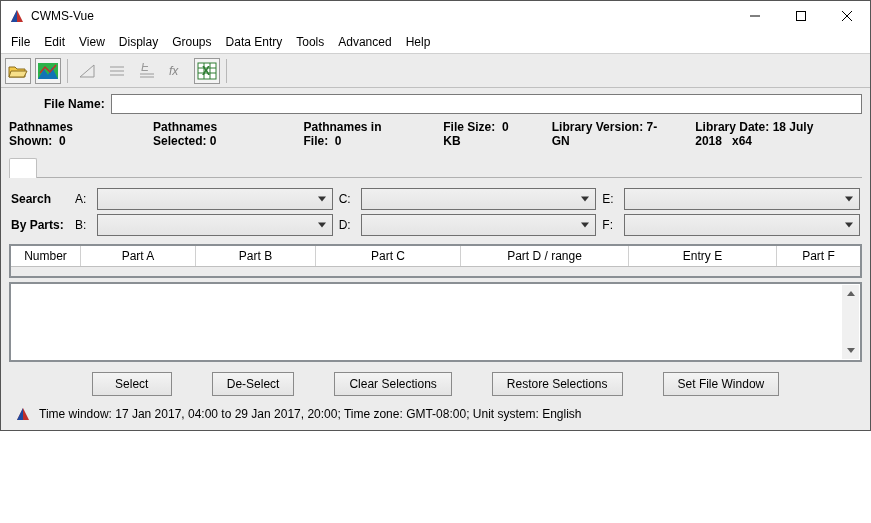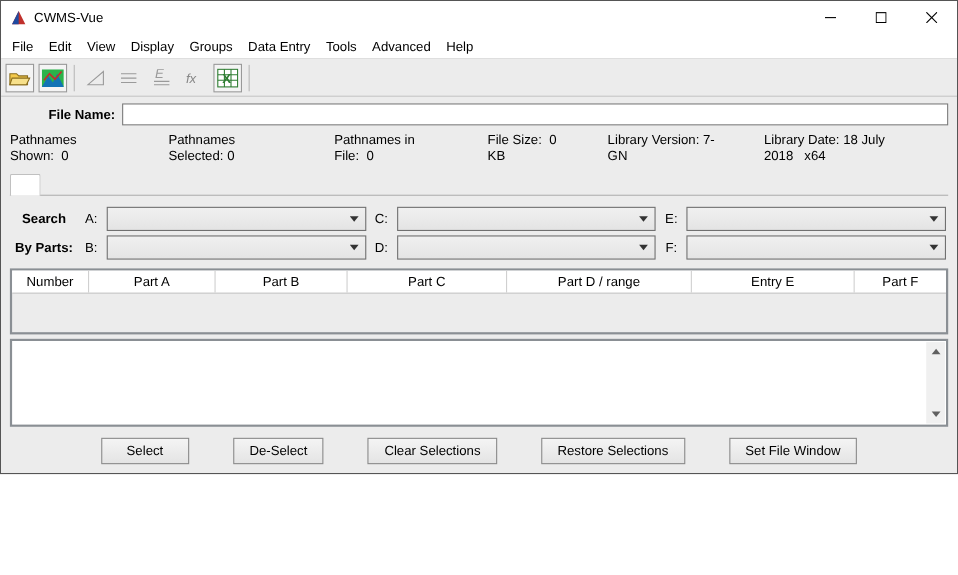--- a/index.html
+++ b/index.html
@@ -13,24 +13,24 @@
   .menubar { display:flex; gap:2px; padding: 2px 4px; border-bottom:1px solid #d0d0d0; background:#fff;}
   .menu-item { padding: 2px 6px; }
   .toolbar { display:flex; align-items:center; padding:2px 4px; background:#ececec; border-bottom:1px solid #c0c0c0; gap:4px; height:34px;}
   .tool-btn { width:26px; height:26px; border:1px solid transparent; display:flex; align-items:center; justify-content:center; position:relative;}
   .tool-btn.enabled { border:1px solid #999; background:#f4f4f4;}
   .tool-sep { width:1px; height:24px; background:#b8b8b8; margin:0 2px;}
   .body-area { flex:1; background:#ececec; padding:6px 8px 4px 8px; display:flex; flex-direction:column; gap:4px; overflow:hidden;}
   .filename-row { display:flex; align-items:center; gap:6px;padding-left:35px;}
   .filename-row label { font-weight:bold;}
   .filename-input { flex:1; height:20px; border:1px solid #7a7a7a; background:#fff; padding:0 3px;}
-  .stats-row { display:flex; gap:28px; padding:2px 0 4px 0; font-size:11.5px;}
+  .stats-row { display:flex; gap:28px; padding:2px 0 4px 0; font-size:11.5px;font-weight:bold;}
   .tab-strip { height:22px; border-bottom:1px solid #b0b0b0; display:flex;}
   .tab { width:28px; height:20px; border:1px solid #c0c0c0; border-bottom:none; background:#fff; border-radius:2px 2px 0 0; margin-top:2px;}
-  .search-grid { display:grid; grid-template-columns: 58px 16px 1fr 16px 1fr 16px 1fr; column-gap:6px; row-gap:4px; align-items:center; padding:6px 2px 4px 2px;text-align:center;}
+  .search-grid { display:grid; grid-template-columns: 58px 16px 1fr 16px 1fr 16px 1fr; column-gap:6px; row-gap:4px; align-items:center; padding:6px 2px 4px 2px;}
   .search-grid .lbl-left { font-weight:bold;}
   .combo { height:22px; border:1px solid #707070; background: linear-gradient(#f0f0f0,#e4e4e4); position:relative;}
   .combo::after{content:""; position:absolute; right:6px; top:50%; width:0;height:0;border-left:4px solid transparent;border-right:4px solid transparent;border-top:5px solid #333; transform:translateY(-50%);}
   .table-wrap { border:2px solid #8a8f94; background:#ececec; height:110px;}
   .thead { display:flex; background:#fff; border-bottom:1px solid #c0c0c0;}
   .th { padding:3px 6px; border-right:1px solid #d0d0d0; font-weight:normal;text-align:center;}
   .th.c-num{width:70px;} .th.c-a{width:115px;} .th.c-b{width:120px;} .th.c-c{width:145px;} .th.c-d{width:168px;} .th.c-e{width:148px;} .th.c-f{flex:1; border-right:none;}
   .text-pane-wrap{border:2px solid #8a8f94; background:#fff; flex:1; position:relative; min-height:80px;}
   .scroll-thumb{position:absolute; right:1px; top:1px; bottom:1px; width:17px; background:#f0f0f0;}
   .scroll-thumb .arrow{position:absolute; left:0; right:0; height:17px; display:flex;align-items:center;justify-content:center;}
@@ -213,15 +213,24 @@
     </div>
 
     <div class="button-row">
       <button class="btn">Select</button>
       <button class="btn">De-Select</button>
       <button class="btn">Clear Selections</button>
       <button class="btn">Restore Selections</button>
       <button class="btn">Set File Window</button>
     </div>
 
+    <div class="statusbar">
+      <span class="app-icon">
+        <svg width="16" height="16">
+            <polygon points="2,14 8,2 14,14" fill="#c0302c"></polygon>
+            <polygon points="2,14 8,2 8,14" fill="#1f4aa0"></polygon>
+          </svg>
+      </span>
+      <span>Time window:  17 Jan 2017, 04:00   to   29 Jan 2017, 20:00;  Time zone: GMT-08:00;  Unit system: English</span>
+    </div>
 
   </div>
 </div>
 
 </body></html>

